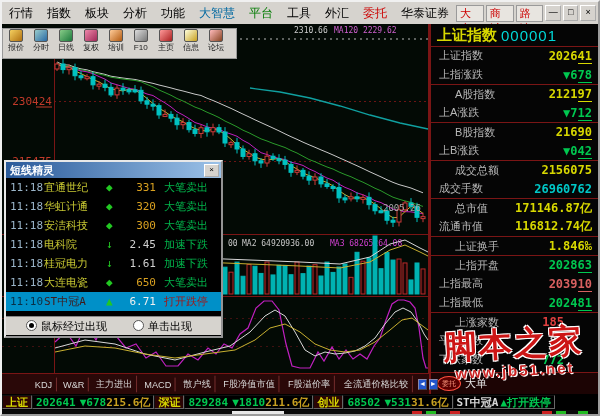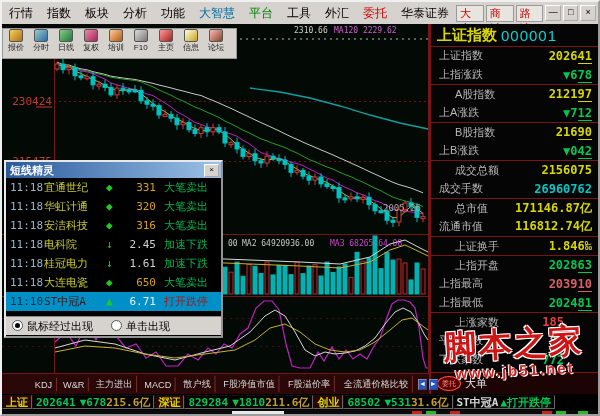--- a/index.html
+++ b/index.html
@@ -62,21 +62,21 @@
   .lrow{height:19px;display:flex;align-items:center;font-size:11px;white-space:nowrap;}
   .ltime{color:#9ab4c8;width:34px;padding-left:4px;}
   .lname{color:#c8c832;width:62px;}
   .lmark{color:#22c822;width:14px;}
   .lval{width:36px;text-align:right;color:#d8a020;}
   .lval.white{color:#d0d0d0;}
   .laction{color:#00b44a;padding-left:8px;}
   .lrow.hl{background:#0090c8;}
   .lrow.hl .ltime{color:#083048;} .lrow.hl .lname{color:#401818;}
   .lrow.hl .lval{color:#f0f0f0;} .lrow.hl .laction{color:#a01818;}
-  #popup-options{height:18px;background:#d6d3ce;border-top:1px solid #888;display:flex;align-items:center;gap:18px;padding-left:6px;font-size:11px;color:#000;}
+  #popup-options{height:18px;background:#d6d3ce;border-top:1px solid #888;display:flex;align-items:center;gap:26px;padding-left:20px;font-size:11px;color:#000;}
   .radio{width:9px;height:9px;border-radius:50%;border:1px solid #555;background:#fff;display:inline-block;vertical-align:-1px;margin-right:4px;position:relative;}
   .radio.on::after{content:"";position:absolute;left:2px;top:2px;width:5px;height:5px;border-radius:50%;background:#000;}
   
   #statusbar{position:absolute;left:0;top:392px;width:596px;height:16px;background:#000;display:flex;align-items:center;
              font-family:"DejaVu Sans Mono",monospace;font-size:11px;font-weight:bold;}
   .scell{border:1px solid #666;border-style:inset;height:14px;line-height:13px;box-sizing:border-box;padding:0 3px;white-space:nowrap;}
   .slabel{color:#d8d800;background:#2a0404;}
   .sval{color:#00c850;} .schange{color:#00c850;margin-left:4px;} .samt{color:#c8a020;}
   .sname{color:#d8d8d8;} .sgreen{color:#00c850;margin-left:2px;}
   
@@ -487,21 +487,21 @@
           <span class="ltime">11:18</span>
           <span class="lname">华虹计通</span>
           <span class="lmark">◆</span>
           <span class="lval">320</span>
           <span class="laction">大笔卖出</span>
         </div>
       <div class="lrow">
           <span class="ltime">11:18</span>
           <span class="lname">安洁科技</span>
           <span class="lmark">◆</span>
-          <span class="lval">316</span>
+          <span class="lval">300</span>
           <span class="laction">大笔卖出</span>
         </div>
       <div class="lrow">
           <span class="ltime">11:18</span>
           <span class="lname">电科院</span>
           <span class="lmark">↓</span>
           <span class="lval white">2.45</span>
           <span class="laction">加速下跌</span>
         </div>
       <div class="lrow">

